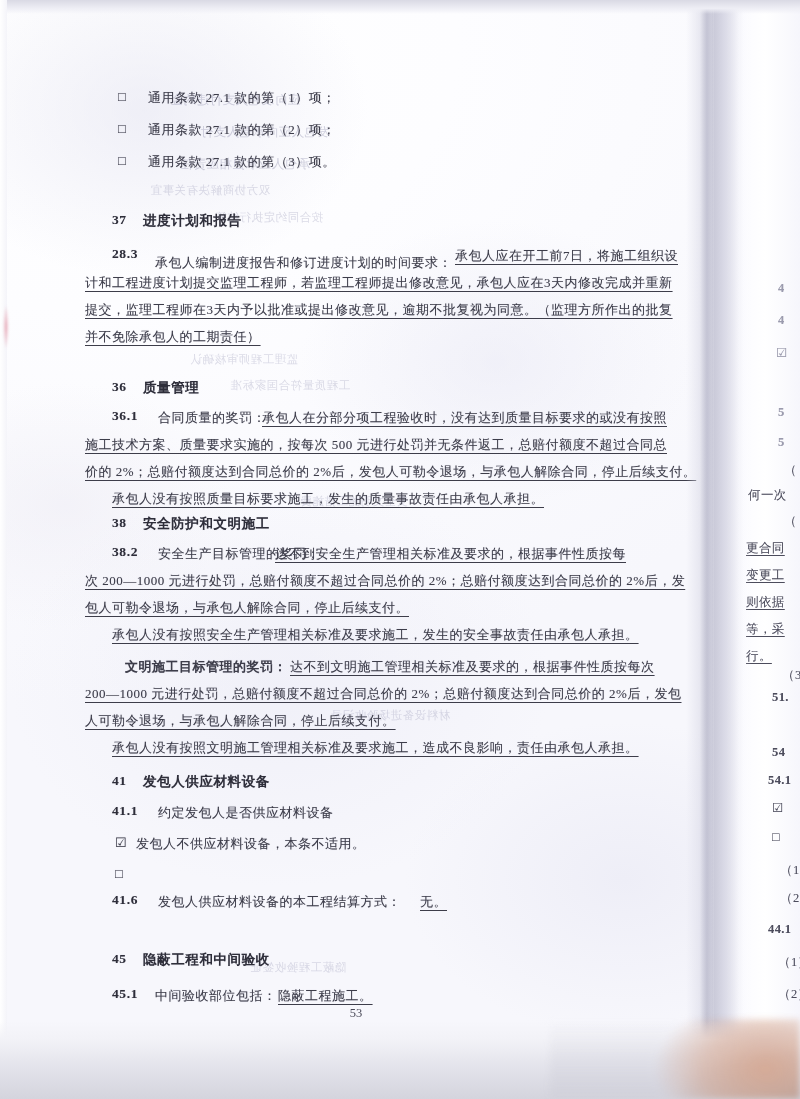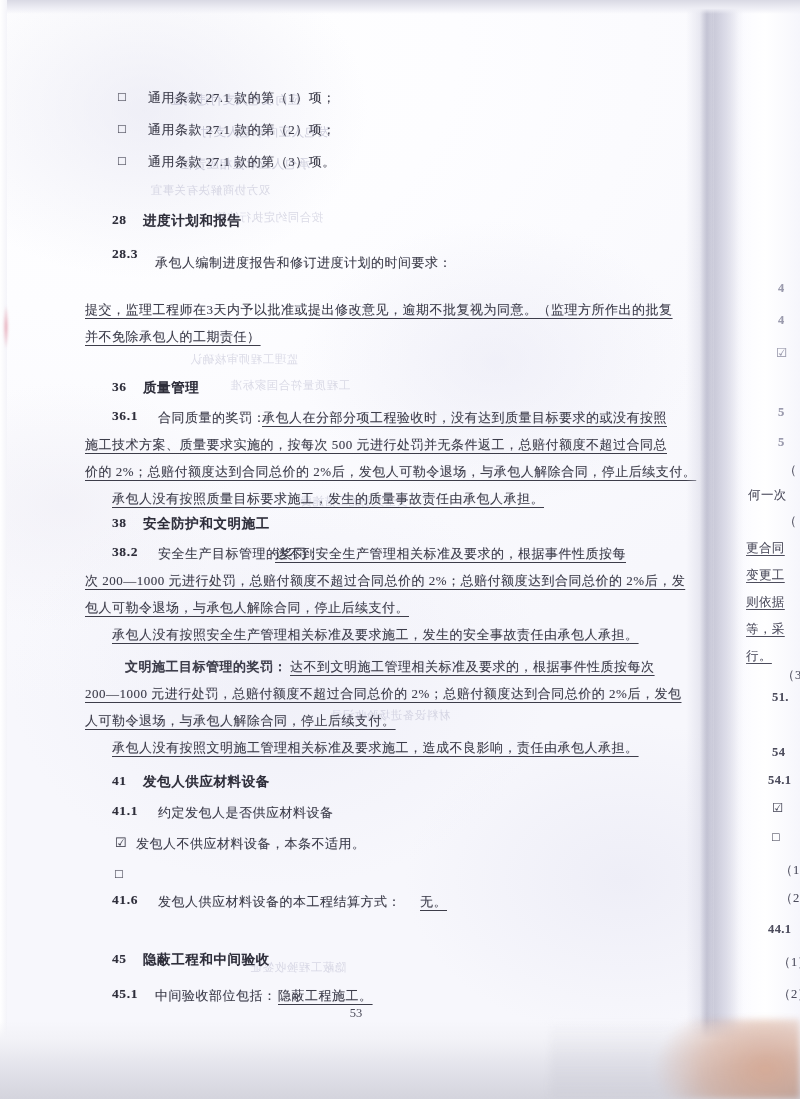--- a/index.html
+++ b/index.html
@@ -164,25 +164,27 @@
 
     <div class="ln bd cb" style="left:118px;top:89px;">□</div>
     <div class="ln bd" style="left:148px;top:89px;">通用条款 27.1 款的第（1）项；</div>
 
     <div class="ln bd cb" style="left:118px;top:121px;">□</div>
     <div class="ln bd" style="left:148px;top:121px;">通用条款 27.1 款的第（2）项；</div>
 
     <div class="ln bd cb" style="left:118px;top:153px;">□</div>
     <div class="ln bd" style="left:148px;top:153px;">通用条款 27.1 款的第（3）项。</div>
 
-    <div class="ln hd" style="left:112px;top:212px;">28</div>
+    <div class="ln hd" style="left:112px;top:212px;">37</div>
     <div class="ln hd" style="left:143px;top:212px;">进度计划和报告</div>
 
     <div class="ln hd" style="left:112px;top:246px;">28.3</div>
     <div class="ln bd" style="left:155px;top:247px;margin-top:7px;">承包人编制进度报告和修订进度计划的时间要求：</div>
+    <div class="ln bd fill" style="left:455px;top:247px;">承包人应在开工前7日，将施工组织设</div>
+    <div class="ln bd fill" style="left:85px;top:274px;">计和工程进度计划提交监理工程师，若监理工程师提出修改意见，承包人应在3天内修改完成并重新</div>
     <div class="ln bd fill" style="left:85px;top:301px;">提交，监理工程师在3天内予以批准或提出修改意见，逾期不批复视为同意。（监理方所作出的批复</div>
     <div class="ln bd fill" style="left:85px;top:328px;">并不免除承包人的工期责任）</div>
 
     <div class="ln hd" style="left:112px;top:379px;">36</div>
     <div class="ln hd" style="left:143px;top:379px;">质量管理</div>
 
     <div class="ln hd" style="left:112px;top:408px;">36.1</div>
     <div class="ln bd" style="left:158px;top:409px;">合同质量的奖罚：</div>
     <div class="ln bd fill" style="left:262px;top:409px;">承包人在分部分项工程验收时，没有达到质量目标要求的或没有按照</div>
     <div class="ln bd fill" style="left:85px;top:436px;text-align:center;">施工技术方案、质量要求实施的，按每次 500 元进行处罚并无条件返工，总赔付额度不超过合同总</div>

